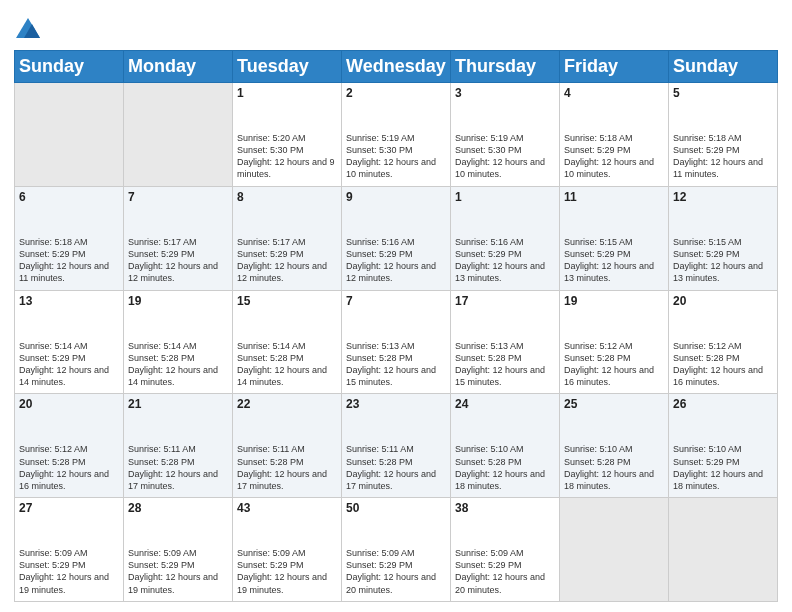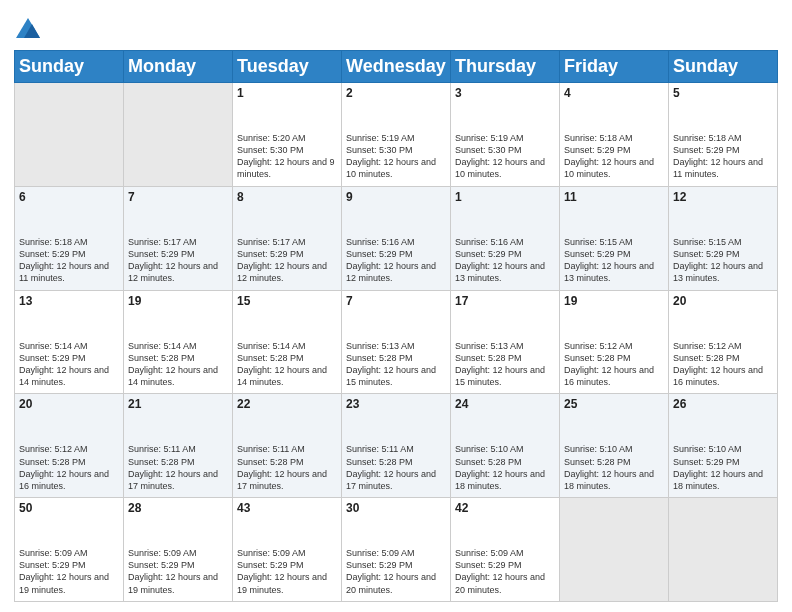--- a/index.html
+++ b/index.html
@@ -251,37 +251,37 @@
             <span class="day-number">25</span>
             <div class="day-info">Sunrise: 5:10 AM<br>Sunset: 5:28 PM<br>Daylight: 12 hours and 18 minutes.</div>
           </td>
           <td>
             <span class="day-number">26</span>
             <div class="day-info">Sunrise: 5:10 AM<br>Sunset: 5:29 PM<br>Daylight: 12 hours and 18 minutes.</div>
           </td>
         </tr>
         <tr>
           <td>
-            <span class="day-number">50</span>
+            <span class="day-number">27</span>
             <div class="day-info">Sunrise: 5:09 AM<br>Sunset: 5:29 PM<br>Daylight: 12 hours and 19 minutes.</div>
           </td>
           <td>
             <span class="day-number">28</span>
             <div class="day-info">Sunrise: 5:09 AM<br>Sunset: 5:29 PM<br>Daylight: 12 hours and 19 minutes.</div>
           </td>
           <td>
             <span class="day-number">43</span>
             <div class="day-info">Sunrise: 5:09 AM<br>Sunset: 5:29 PM<br>Daylight: 12 hours and 19 minutes.</div>
           </td>
           <td>
-            <span class="day-number">30</span>
+            <span class="day-number">50</span>
             <div class="day-info">Sunrise: 5:09 AM<br>Sunset: 5:29 PM<br>Daylight: 12 hours and 20 minutes.</div>
           </td>
           <td>
-            <span class="day-number">42</span>
+            <span class="day-number">38</span>
             <div class="day-info">Sunrise: 5:09 AM<br>Sunset: 5:29 PM<br>Daylight: 12 hours and 20 minutes.</div>
           </td>
           <td class="empty"></td>
           <td class="empty"></td>
         </tr>
       </tbody>
   </table>
 </div>
 
 </body></html>

